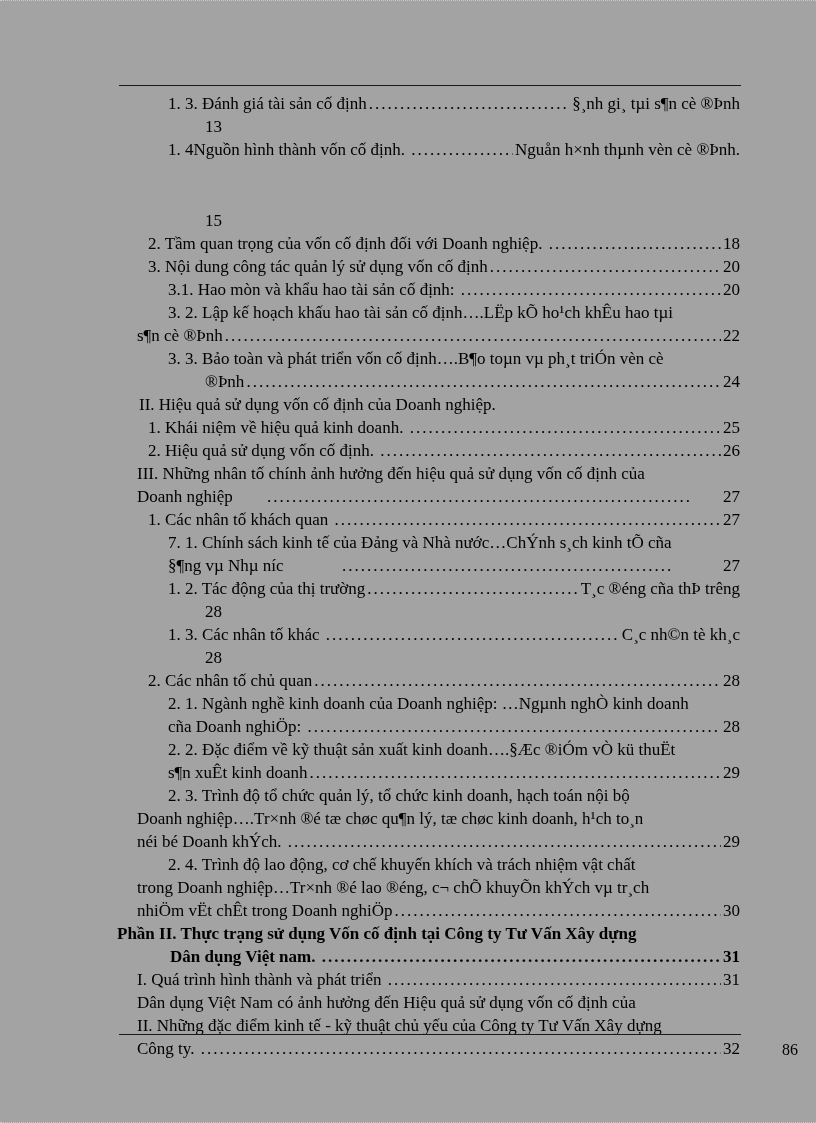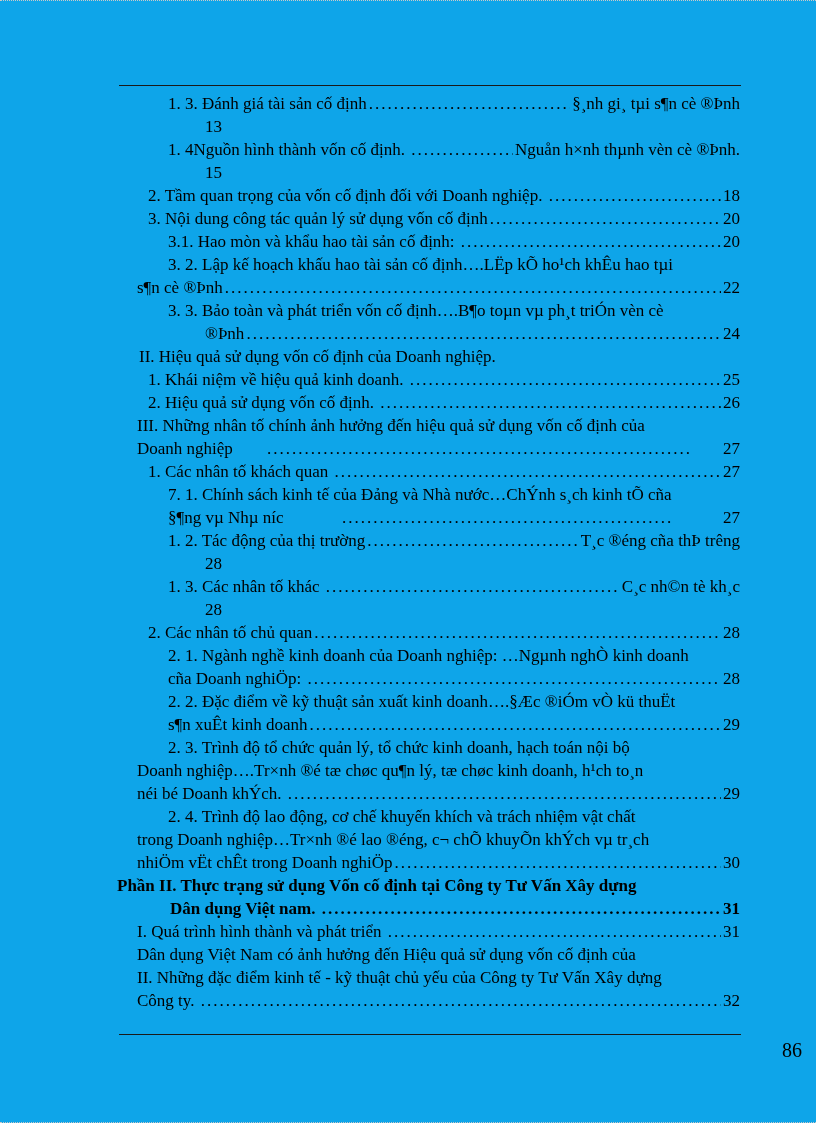--- a/index.html
+++ b/index.html
@@ -1,20 +1,20 @@
 <!DOCTYPE html>
 <html><head>
 <meta charset="utf-8">
 <style>
   html, body { margin: 0; padding: 0; background: #ffffff; }
   .page {
     position: relative;
     width: 816px;
     height: 1123px;
-    background: #0ea5e9;
+    background: #a3a3a3;
     font-family: "Liberation Serif", "DejaVu Serif", serif;
     color: #000000;
     overflow: hidden;
   }
   .edge-dots-top, .edge-dots-bottom {
     position: absolute; left: 0; width: 816px; height: 0;
     border-top: 1px dotted #c9c9c9;
   }
   .edge-dots-top { top: 0; }
   .edge-dots-bottom { top: 1122px; }
@@ -50,36 +50,36 @@
   }
   .fill::before {
     content: "................................................................................................................................................................";
     letter-spacing: 2px;
   }
   .toc-right { flex: 0 0 auto; white-space: pre; }
   .footer-page-number {
     position: absolute;
     top: 1040px;
     left: 782px;
-    font-size: 20px;
+    font-size: 16px;
     line-height: 20px;
   }
 </style>
 </head>
 <body>
 
 <div class="page">
   <div class="edge-dots-top"></div>
   <div class="header-rule"></div>
 
   <div class="toc">
       <div class="toc-line" style="padding-left: 51px;"><span class="toc-text">1. 3. Đánh giá tài sản cố định</span><span class="fill"></span><span class="toc-right">§¸nh gi¸ tµi s¶n cè ®Þnh</span></div>
       <div class="toc-line" style="padding-left: 88px;"><span class="toc-text">13</span></div>
       <div class="toc-line" style="padding-left: 51px;"><span class="toc-text">1. 4Nguồn hình thành vốn cố định. </span><span class="fill"></span><span class="toc-right">Nguån h×nh thµnh vèn cè ®Þnh.</span></div>
-      <div class="toc-line" style="padding-left: 88px;"><span class="toc-text">15</span></div>
+      <div class="toc-line" style="padding-left: 88px; margin-top: 48px;"><span class="toc-text">15</span></div>
       <div class="toc-line" style="padding-left: 31px;"><span class="toc-text">2. Tầm quan trọng của vốn cố định đối với Doanh nghiệp. </span><span class="fill"></span><span class="toc-right">18</span></div>
       <div class="toc-line" style="padding-left: 31px;"><span class="toc-text">3. Nội dung công tác quản lý sử dụng vốn cố định</span><span class="fill"></span><span class="toc-right">20</span></div>
       <div class="toc-line" style="padding-left: 51px;"><span class="toc-text">3.1. Hao mòn và khẩu hao tài sản cố định: </span><span class="fill"></span><span class="toc-right">20</span></div>
       <div class="toc-line" style="padding-left: 51px;"><span class="toc-text">3. 2. Lập kế hoạch khấu hao tài sản cố định….LËp kÕ ho¹ch khÊu hao tµi</span></div>
       <div class="toc-line" style="padding-left: 20px;"><span class="toc-text">s¶n cè ®Þnh</span><span class="fill"></span><span class="toc-right">22</span></div>
       <div class="toc-line" style="padding-left: 51px;"><span class="toc-text">3. 3. Bảo toàn và phát triển vốn cố định….B¶o toµn vµ ph¸t triÓn vèn cè</span></div>
       <div class="toc-line" style="padding-left: 88px;"><span class="toc-text">®Þnh</span><span class="fill"></span><span class="toc-right">24</span></div>
       <div class="toc-line" style="padding-left: 20px; flex-direction: column;"><span class="toc-text">II. Hiệu quả sử dụng vốn cố định của Doanh nghiệp. </span><span class="fill"></span><span class="toc-right">25</span></div>
       <div class="toc-line" style="padding-left: 31px;"><span class="toc-text">1. Khái niệm về hiệu quả kinh doanh. </span><span class="fill"></span><span class="toc-right">25</span></div>
       <div class="toc-line" style="padding-left: 31px;"><span class="toc-text">2. Hiệu quả sử dụng vốn cố định. </span><span class="fill"></span><span class="toc-right">26</span></div>

